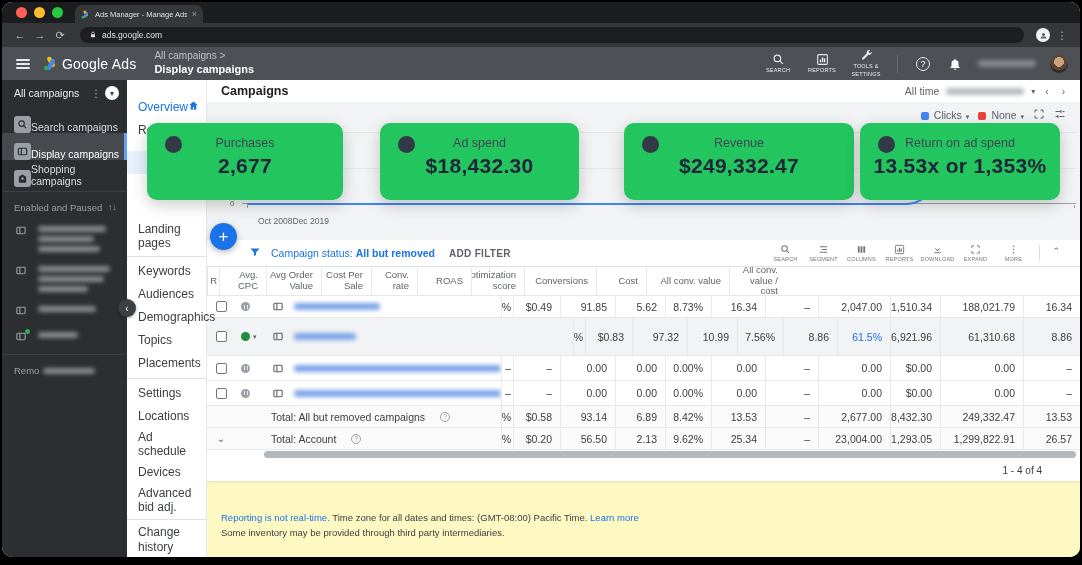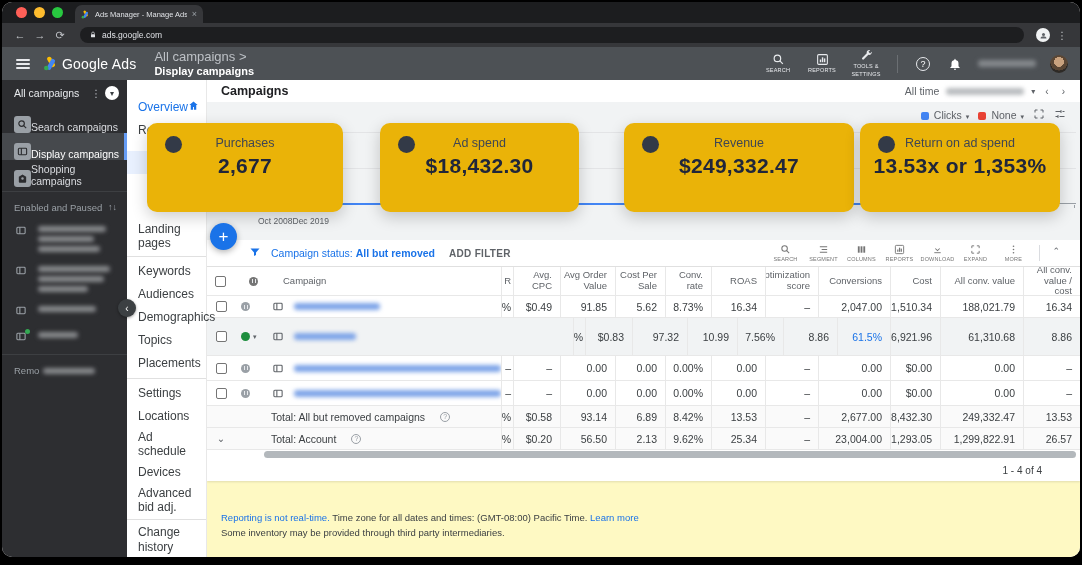--- a/index.html
+++ b/index.html
@@ -22,21 +22,21 @@
   .chrome-avatar { width:14px; height:14px; border-radius:50%; background:#f1f3f4; display:flex; align-items:center; justify-content:center; flex:none; }
   .chrome-menu { color:#c4c7cb; font-size:10px; padding:0 3px; }
 
   
   .appbar { height:33px; background:#4d5155; display:flex; align-items:center; flex:none; color:#fff; }
   .hamburger { width:14px; height:10px; margin:0 12px 0 14px; display:flex; flex-direction:column; justify-content:space-between; }
   .hamburger span { height:2px; background:#e8eaed; border-radius:1px; }
   .logo-wrap { display:flex; align-items:center; gap:3px; }
   .logo-text { font-size:14px; color:#fff; letter-spacing:.2px; }
   .crumbs { margin-left:18px; line-height:1.25; }
-  .crumb-top { font-size:13px; color:#bdc1c6; }
+  .crumb-top { font-size:10px; color:#bdc1c6; }
   .crumb-cur { font-size:11px; color:#fff; font-weight:bold; }
   .appbar-right { margin-left:auto; display:flex; align-items:center; gap:2px; padding-right:12px; }
   .appicon { width:42px; display:flex; flex-direction:column; align-items:center; gap:1px; color:#e8eaed; }
   .appicon svg { width:13px; height:13px; }
   .appicon .lbl { font-size:5.5px; letter-spacing:.2px; text-align:center; line-height:1.3; }
   .vdiv { width:1px; height:18px; background:#6b6f73; margin:0 8px; }
   .help-circ { width:14px; height:14px; border:1.3px solid #e8eaed; border-radius:50%; font-size:9px; display:flex; align-items:center; justify-content:center; margin:0 8px; }
   .bell { margin:0 8px; }
   .acct-blob { width:58px; height:7px; border-radius:3px; background:#84888c; filter:blur(2px); margin:0 6px; }
   .user-avatar { width:18px; height:18px; border-radius:50%; margin-left:6px; background:radial-gradient(circle at 50% 38%, #c9a27e 0 34%, #5a4634 35% 60%, #2e2a26 61%); }
@@ -96,21 +96,21 @@
   .plot { position:absolute; left:35px; right:4px; top:30px; bottom:36px; }
   .gridline { position:absolute; left:0; right:0; height:1px; background:#e3e4e6; }
   .axisline { position:absolute; left:0; right:0; bottom:0; height:1px; background:#9aa0a6; }
   .blueline { position:absolute; left:5px; width:660px; bottom:-1px; height:2px; background:#4285f4; border-radius:1px; }
   .uptick { position:absolute; left:660px; bottom:-1px; }
   .ylab { position:absolute; left:-12px; bottom:-4px; font-size:8px; color:#5f6368; }
   .xlabs { position:absolute; left:51px; right:4px; bottom:14px; display:flex; justify-content:flex-start; font-size:8.5px; color:#5f6368; }
   .tick { position:absolute; bottom:-4px; width:1px; height:3px; background:#9aa0a6; }
 
   
-  .ocard { position:absolute; top:121px; height:89px; background:#eab308; border-radius:10px; box-shadow:0 5px 16px rgba(0,0,0,.2); z-index:10; }
+  .ocard { position:absolute; top:121px; height:77px; background:#22c55e; border-radius:10px; box-shadow:0 5px 16px rgba(0,0,0,.2); z-index:10; }
   .ocard .bullet { position:absolute; left:18px; top:13px; width:17px; height:17px; border-radius:50%; background:#333a47; }
   .ocard .olabel { margin-top:13px; text-align:center; font-size:12.5px; color:#3f4653; }
   .ocard .ovalue { margin-top:4px; text-align:center; font-size:21px; font-weight:bold; color:#20263a; letter-spacing:.3px; }
 
   .fab { position:absolute; left:208px; top:221px; width:27px; height:27px; border-radius:50%; background:#1a73e8; color:#fff; display:flex; align-items:center; justify-content:center; font-size:17px; box-shadow:0 2px 6px rgba(0,0,0,.3); z-index:12; }
   .panel-collapse { position:absolute; left:116px; top:297px; width:18px; height:18px; border-radius:50%; background:#3c4043; color:#fff; font-size:10px; display:flex; align-items:center; justify-content:center; z-index:11; box-shadow:0 1px 3px rgba(0,0,0,.4); }
 
   
   .table-card { background:#fff; flex:none; box-shadow:0 1px 2px rgba(60,64,67,.15); }
   .filter-bar { height:26px; display:flex; align-items:center; padding:0 10px 0 42px; gap:10px; }
@@ -510,25 +510,20 @@
                   </svg>
                   <span class="lbl">MORE</span>
                 </div>
             <div class="vdiv2"></div>
             <span class="upchev">⌃</span>
           </div>
         </div>
 
         <div class="ttable">
           <div class="thead">
-                <div class="cell h c-name" style="padding-left: 0px;">
-                  <span class="cbx" style="margin-left:8px"></span>
-                  <span class="dot paused" style="margin-left:14px;background:#757575"></span>
-                  <span style="margin-left:16px">Campaign</span>
-                </div>
                 <div class="cell h c-ctr num">R</div>
                 <div class="cell h c-cpc num">Avg. CPC</div>
                 <div class="cell h c-aov num">Avg Order Value</div>
                 <div class="cell h c-cps num">Cost Per Sale</div>
                 <div class="cell h c-cr num">Conv. rate</div>
                 <div class="cell h c-roas num">ROAS</div>
                 <div class="cell h c-opt num">Optimization score</div>
                 <div class="cell h c-conv num">Conversions</div>
                 <div class="cell h c-cost num">Cost</div>
                 <div class="cell h c-acv num">All conv. value</div>

